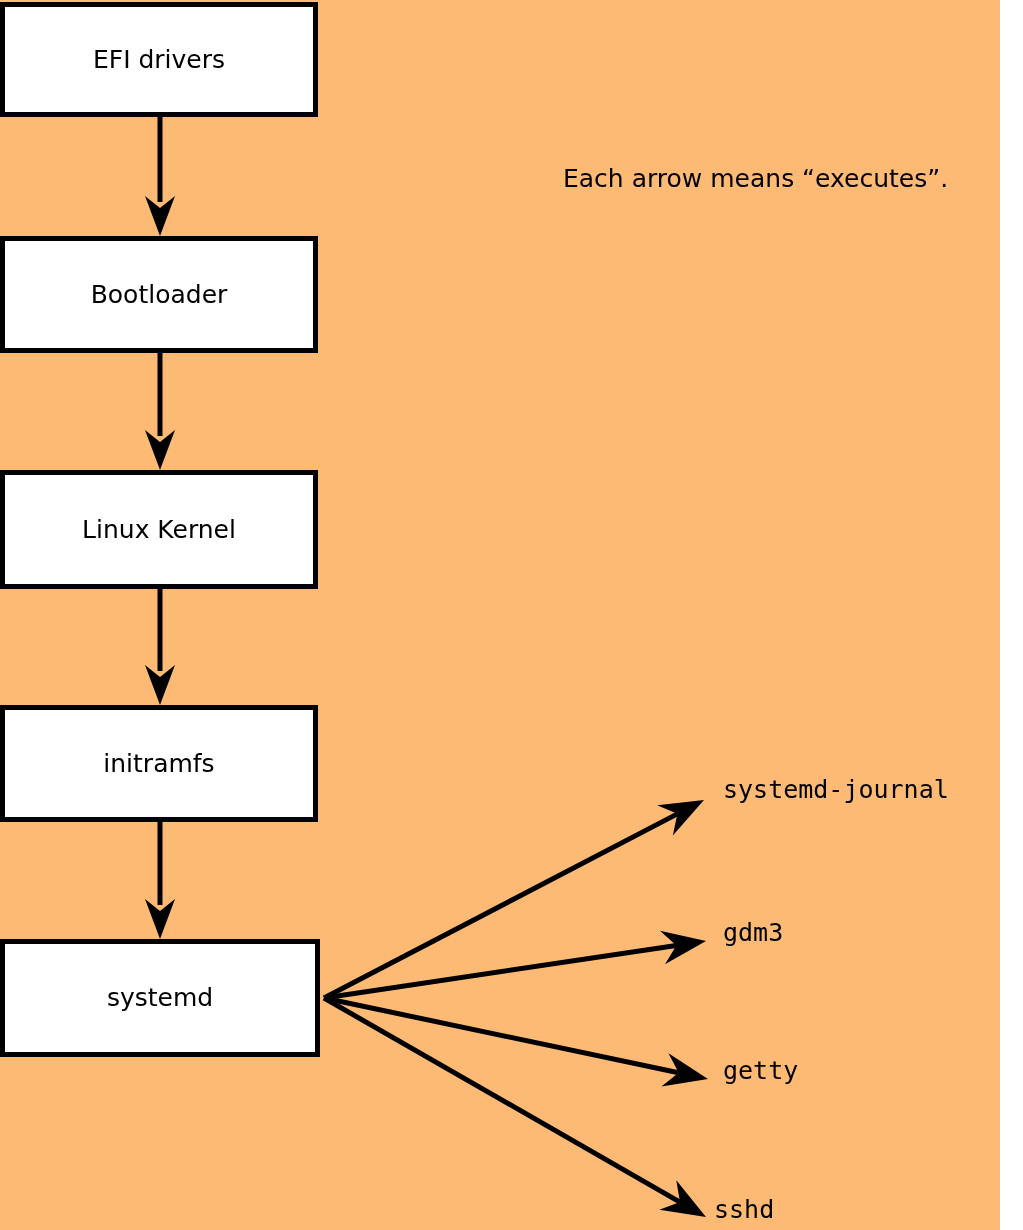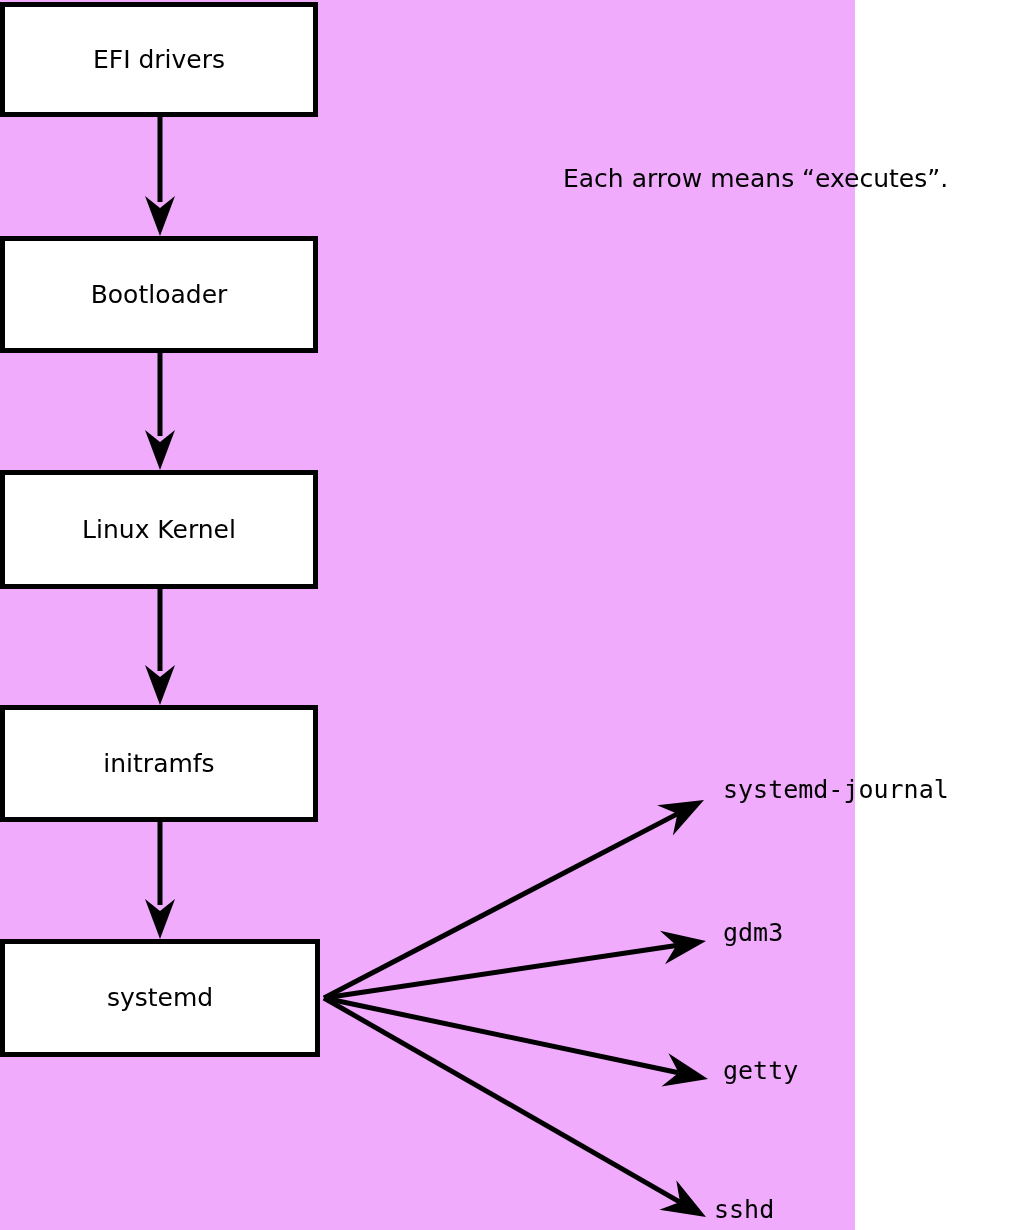--- a/index.html
+++ b/index.html
@@ -9,23 +9,23 @@
     background: #ffffff;
   }
   body {
     width: 1023px;
     height: 1230px;
     overflow: hidden;
     font-family: "DejaVu Sans", sans-serif;
   }
   #diagram-root {
     position: relative;
-    width: 855px;
+    width: 1000px;
     height: 1230px;
-    background: #f0abfc;
+    background: #fdba74;
   }
   #diagram-svg {
     position: absolute;
     left: 0;
     top: 0;
     width: 1023px;
     height: 1230px;
     display: block;
   }
   .box-label {

